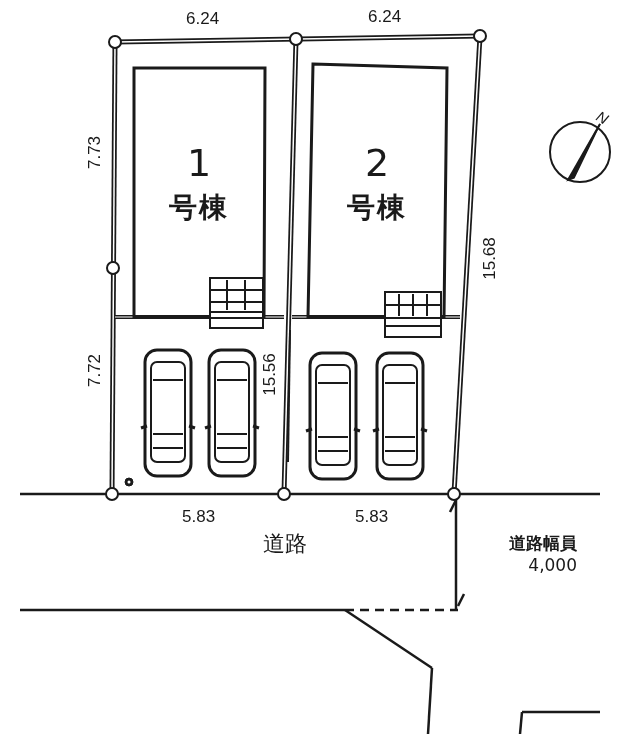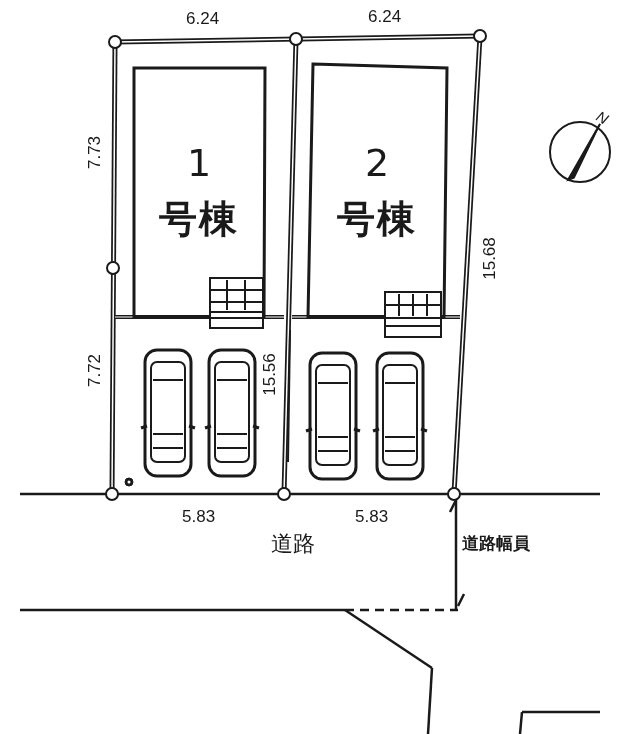--- a/index.html
+++ b/index.html
@@ -4,23 +4,23 @@
 <style>
   html, body { margin:0; padding:0; background:#ffffff; }
   body { width:620px; height:734px; position:relative; overflow:hidden;
          font-family:"DejaVu Sans", sans-serif; color:#1a1a1a; }
   svg.plan { position:absolute; left:0; top:0; }
   .lbl { position:absolute; font-family:"Liberation Sans", "DejaVu Sans", sans-serif; color:#1a1a1a; white-space:nowrap; line-height:1; }
   .dim { font-size:17px; }
   .vert { transform-origin:center center; transform:rotate(-90deg); }
   .bldg { font-family:"DejaVu Sans", sans-serif; text-align:center; }
   .bldg .num { font-size:38px; display:block; }
-  .bldg .name { font-size:38px; display:block; font-weight:bold; letter-spacing:2px; margin-top:18px; }
+  .bldg .name { font-size:28px; display:block; font-weight:bold; letter-spacing:2px; margin-top:12px; }
   .road { font-family:"DejaVu Sans", sans-serif; font-size:22px; text-align:center; line-height:1.25; }
-  .roadw { font-family:"DejaVu Sans", sans-serif; font-size:17px; text-align:left; line-height:1.3; }
+  .roadw { font-family:"DejaVu Sans", sans-serif; font-size:17px; text-align:right; line-height:1.3; }
   .roadw .t { font-weight:bold; }
 </style>
 </head>
 <body>
 
 <svg class="plan" width="620" height="734" viewBox="0 0 620 734">
 
   <g stroke="#1a1a1a" fill="none">
 
     <line x1="115" y1="42" x2="480" y2="36" stroke-width="5"></line>
@@ -129,20 +129,21 @@
 
 <div class="lbl bldg" style="left:144px;top:144px;width:110px;">
   <span class="num">1</span>
   <span class="name">号棟</span>
 </div>
 <div class="lbl bldg" style="left:318px;top:144px;width:118px;">
   <span class="num">2</span>
   <span class="name">号棟</span>
 </div>
 
-<div class="lbl road" style="left:148px;top:530px;width:290px;">
+<div class="lbl road" style="left:140px;top:530px;width:290px;">
   <div>道路</div>
 </div>
 <div class="lbl roadw" style="left:462px;top:532px;width:115px;">
   <div class="t">道路幅員</div>
+  <div>4,000</div>
 </div>
 
 <div class="lbl" style="left:597px;top:110px;font-size:15px;font-style:italic;transform:rotate(30deg);">N</div>
 
 </body></html>

